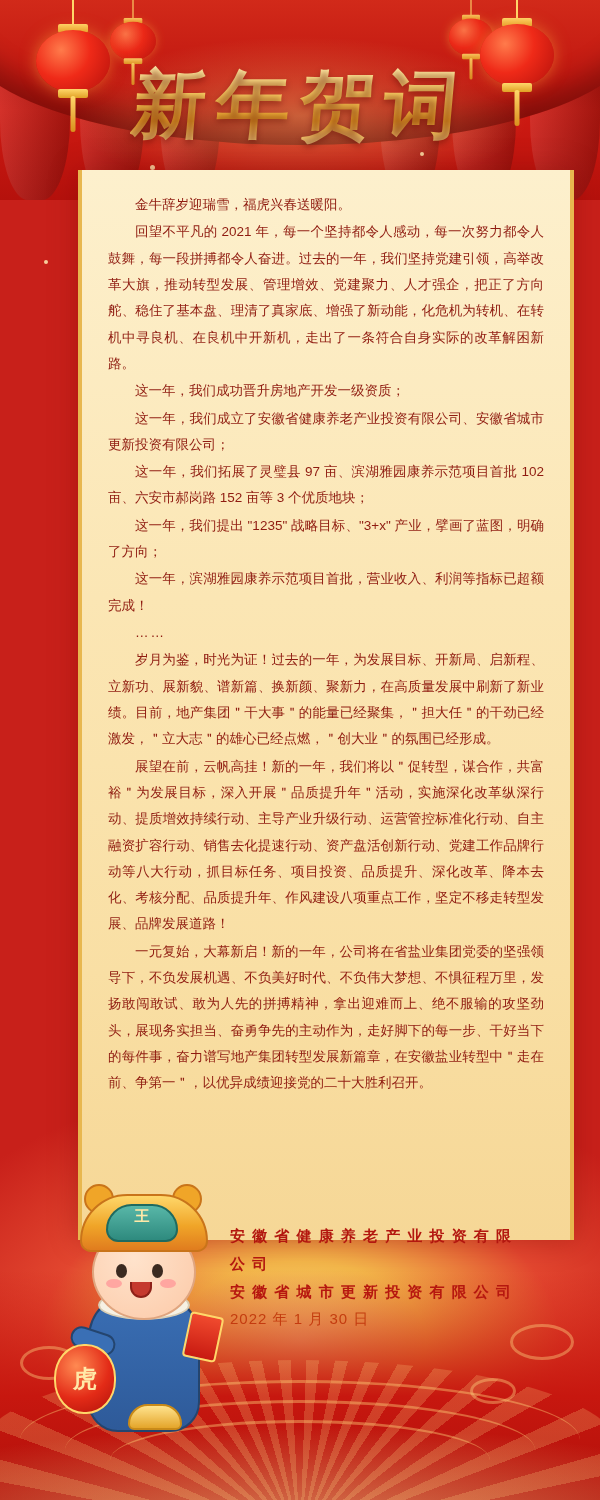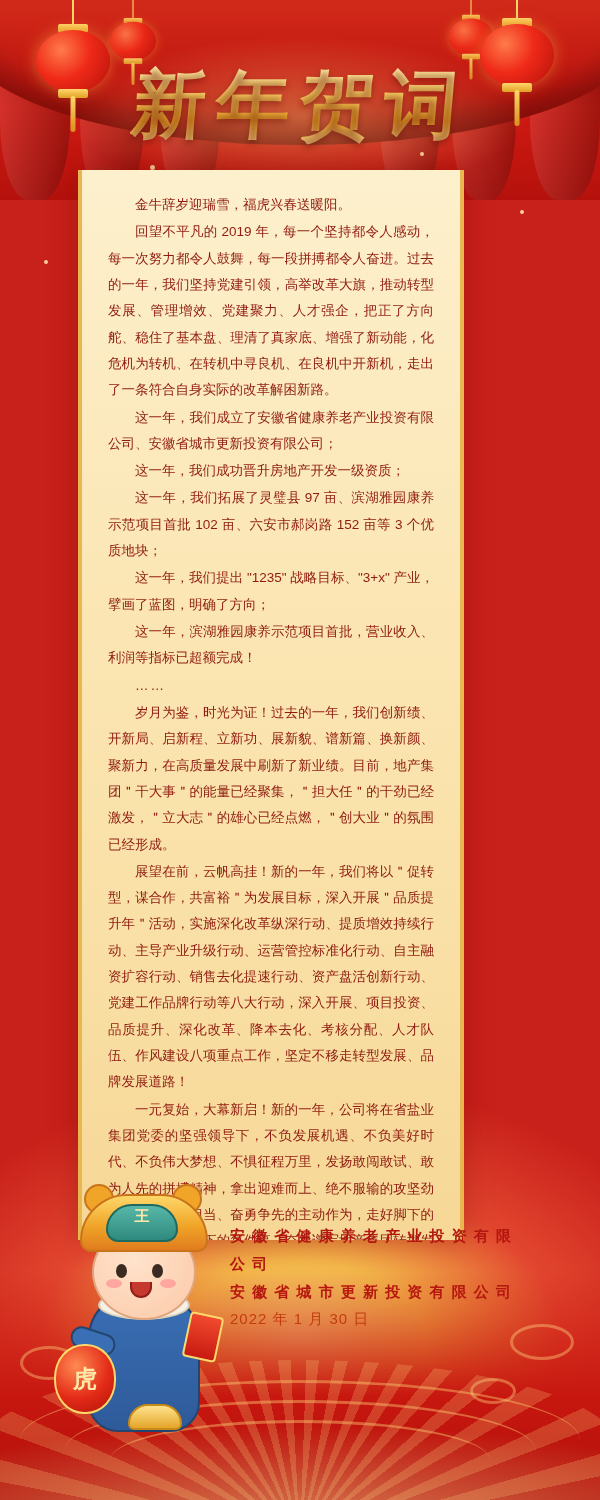--- a/index.html
+++ b/index.html
@@ -86,21 +86,21 @@
   }
   .title-glow {
     position: absolute; top: -20px; left: 50%; transform: translateX(-50%);
     width: 460px; height: 160px; border-radius: 50%;
     background: radial-gradient(ellipse, rgba(255,220,130,.38), rgba(255,180,60,0) 70%);
     pointer-events: none;
   }
 
   
   .panel {
-    position: absolute; left: 78px; top: 170px; width: 386px; height: 1070px;
+    position: absolute; left: 78px; top: 170px; width: 496px; height: 1070px;
     background: linear-gradient(180deg, #fdf0cd 0%, #fbe6b4 40%, #f9dfa4 75%, #f6d796 100%);
     border-left: 4px solid #e8b74f;
     border-right: 4px solid #e8b74f;
     box-shadow: 0 0 26px rgba(120,10,0,.35);
     padding: 22px 26px 16px 26px;
     overflow: hidden;
   }
   .panel p {
     font-family: "Liberation Sans", sans-serif;
     color: #8f1b10;
@@ -273,29 +273,29 @@
   <div class="sparkle" style="left:520px;top:210px;width:4px;height:4px;"></div>
   <div class="sparkle" style="left:44px;top:260px;width:4px;height:4px;"></div>
 
   <div class="title-wrap">
     <div class="title-glow"></div>
     <span class="title">新年贺词</span>
   </div>
 
   <div class="panel">
     <p>金牛辞岁迎瑞雪，福虎兴春送暖阳。</p>
-    <p>回望不平凡的 2019 年，每一个坚持都令人感动，每一次努力都令人鼓舞，每一段拼搏都令人奋进。过去的一年，我们坚持党建引领，高举改革大旗，推动转型发展、管理增效、党建聚力、人才强企，把正了方向舵、稳住了基本盘、理清了真家底、增强了新动能，化危机为转机、在转机中寻良机、在良机中开新机，走出了一条符合自身实际的改革解困新路。</p>
+    <p>回望不平凡的 2021 年，每一个坚持都令人感动，每一次努力都令人鼓舞，每一段拼搏都令人奋进。过去的一年，我们坚持党建引领，高举改革大旗，推动转型发展、管理增效、党建聚力、人才强企，把正了方向舵、稳住了基本盘、理清了真家底、增强了新动能，化危机为转机、在转机中寻良机、在良机中开新机，走出了一条符合自身实际的改革解困新路。</p>
+    <p>这一年，我们成功晋升房地产开发一级资质；</p>
     <p>这一年，我们成立了安徽省健康养老产业投资有限公司、安徽省城市更新投资有限公司；</p>
-    <p>这一年，我们成功晋升房地产开发一级资质；</p>
     <p>这一年，我们拓展了灵璧县 97 亩、滨湖雅园康养示范项目首批 102 亩、六安市郝岗路 152 亩等 3 个优质地块；</p>
     <p>这一年，我们提出 "1235" 战略目标、"3+x" 产业，擘画了蓝图，明确了方向；</p>
     <p>这一年，滨湖雅园康养示范项目首批，营业收入、利润等指标已超额完成！</p>
     <p class="dots">……</p>
-    <p>岁月为鉴，时光为证！过去的一年，我们创新绩、开新局、启新程、立新功、展新貌、谱新篇、换新颜、聚新力，在高质量发展中刷新了新业绩。目前，地产集团＂干大事＂的能量已经聚集，＂担大任＂的干劲已经激发，＂立大志＂的雄心已经点燃，＂创大业＂的氛围已经形成。</p>
-    <p>展望在前，云帆高挂！新的一年，我们将以＂促转型，谋合作，共富裕＂为发展目标，深入开展＂品质提升年＂活动，实施深化改革纵深行动、提质增效持续行动、主导产业升级行动、运营管控标准化行动、自主融资扩容行动、销售去化提速行动、资产盘活创新行动、党建工作品牌行动等八大行动，深入开展、项目投资、品质提升、深化改革、降本去化、考核分配、人才队伍、作风建设八项重点工作，坚定不移走转型发展、品牌发展道路！</p>
+    <p>岁月为鉴，时光为证！过去的一年，为发展目标、开新局、启新程、立新功、展新貌、谱新篇、换新颜、聚新力，在高质量发展中刷新了新业绩。目前，地产集团＂干大事＂的能量已经聚集，＂担大任＂的干劲已经激发，＂立大志＂的雄心已经点燃，＂创大业＂的氛围已经形成。</p>
+    <p>展望在前，云帆高挂！新的一年，我们将以＂促转型，谋合作，共富裕＂为发展目标，深入开展＂品质提升年＂活动，实施深化改革纵深行动、提质增效持续行动、主导产业升级行动、运营管控标准化行动、自主融资扩容行动、销售去化提速行动、资产盘活创新行动、党建工作品牌行动等八大行动，抓目标任务、项目投资、品质提升、深化改革、降本去化、考核分配、品质提升年、作风建设八项重点工作，坚定不移走转型发展、品牌发展道路！</p>
     <p>一元复始，大幕新启！新的一年，公司将在省盐业集团党委的坚强领导下，不负发展机遇、不负美好时代、不负伟大梦想、不惧征程万里，发扬敢闯敢试、敢为人先的拼搏精神，拿出迎难而上、绝不服输的攻坚劲头，展现务实担当、奋勇争先的主动作为，走好脚下的每一步、干好当下的每件事，奋力谱写地产集团转型发展新篇章，在安徽盐业转型中＂走在前、争第一＂，以优异成绩迎接党的二十大胜利召开。</p>
 
   </div>
 
   <div class="sign">
     <div>安 徽 省 健 康 养 老 产 业 投 资 有 限 公 司</div>
     <div>安 徽 省 城 市 更 新 投 资 有 限 公 司</div>
     <div class="date">2022 年 1 月 30 日</div>
   </div>
 

